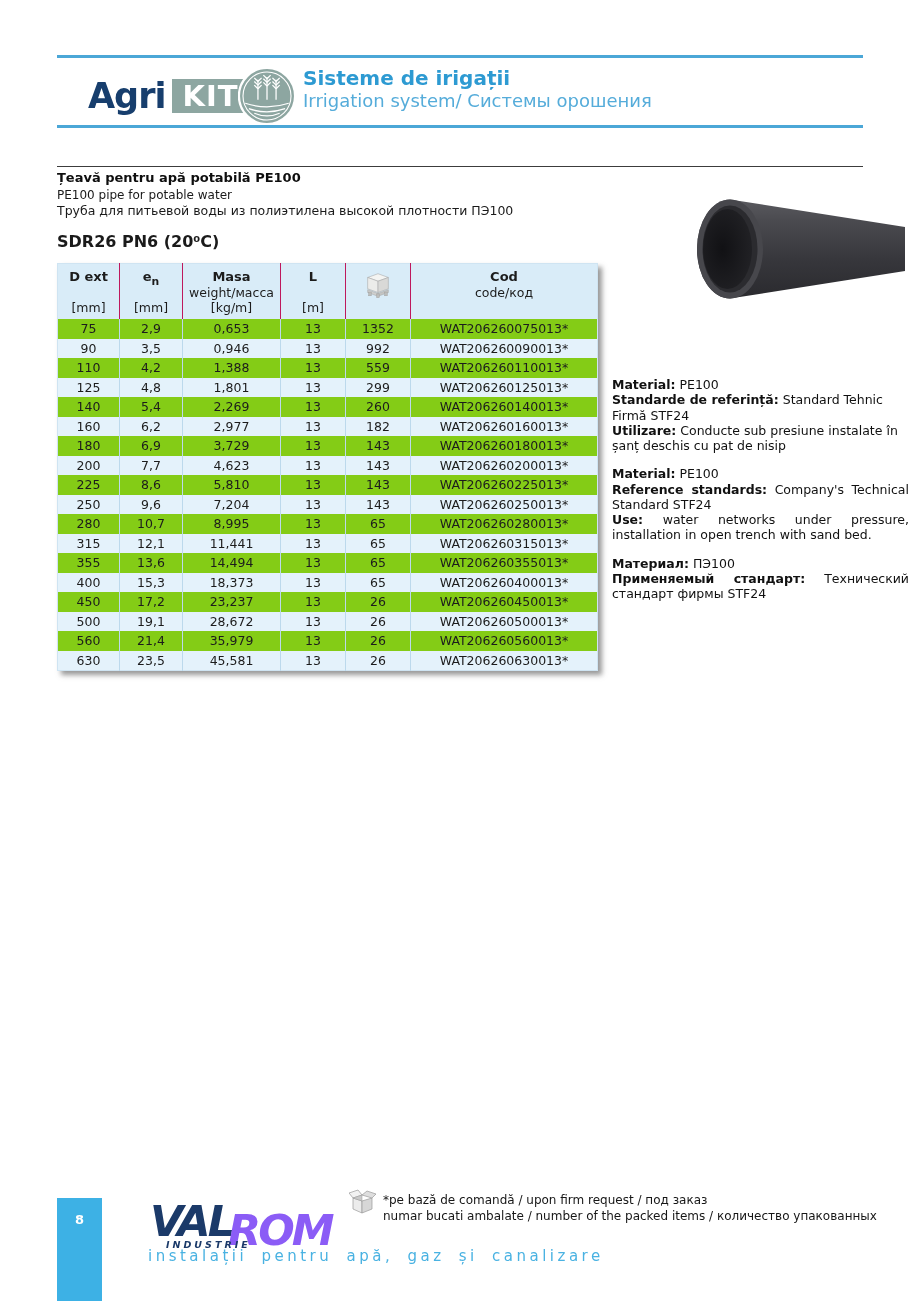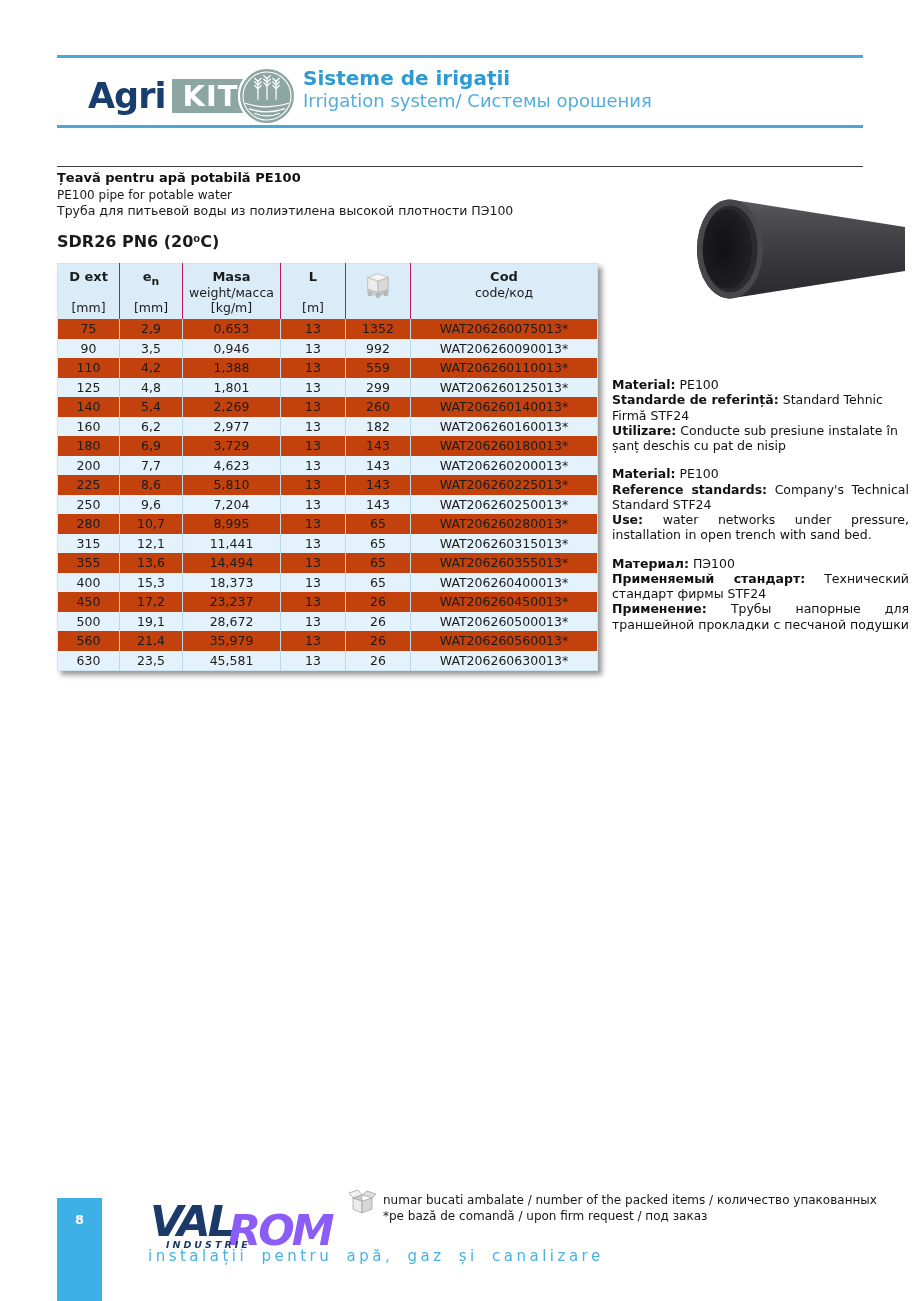--- a/index.html
+++ b/index.html
@@ -28,21 +28,21 @@
   
   .rule-thin { position: absolute; left: 57px; top: 166px; width: 806px; height: 1px; background: #3c3c3c; }
   .p-ro { position: absolute; left: 57px; top: 170px; font-size: 13px; font-weight: bold; color: #0e0e0e; }
   .p-en { position: absolute; left: 57px; top: 188px; font-size: 12px; }
   .p-ru { position: absolute; left: 57px; top: 203px; font-size: 12.5px; }
   .sdr  { position: absolute; left: 57px; top: 232px; font-size: 16px; font-weight: bold; }
 
   
   .pipe-table {
     position: absolute; left: 57px; top: 263px; width: 540px;
-    border-collapse: collapse; background: #c2410c; table-layout: fixed;
+    border-collapse: collapse; background: #84cc16; table-layout: fixed;
     font-size: 12.5px; color: #1c1c1c;
     box-shadow: 4px 4px 5px rgba(70,70,70,0.55);
     border: 1px solid #cfe4f2;
   }
   .pipe-table thead th {
     background: #d9ecf8; font-weight: normal; vertical-align: top;
     padding: 4px 0 3px; border-left: 1px solid #be185d;
   }
   .pipe-table thead th:first-child { border-left: none; }
   .h1 { font-weight: bold; font-size: 13px; height: 17px; line-height: 17px; }
@@ -344,21 +344,20 @@
         <p><b>Utilizare:</b> Conducte sub presiune instalate în șanț deschis cu pat de nisip</p>
       </div>
       <div class="spec-block justify">
         <p><b>Material:</b> PE100</p>
         <p><b>Reference standards:</b> Company's Technical Standard STF24</p>
         <p><b>Use:</b> water networks under pressure, installation in open trench with sand bed.</p>
       </div>
       <div class="spec-block justify">
         <p><b>Материал:</b> ПЭ100</p>
         <p><b>Применяемый стандарт:</b> Технический стандарт фирмы STF24</p>
-        <p><b>Применение:</b> Трубы напорные для траншейной прокладки с песчаной подушки</p>
       </div>
     </div>
 
   <div class="page-bar">
     <div class="page-num">8</div>
   </div>
 
   <div class="valrom">
     <span class="val">VAL</span><span class="rom">ROM</span>
     <div class="industrie">INDUSTRIE</div>
@@ -368,17 +367,17 @@
 
   <svg class="note-icon" viewBox="0 0 27 25">
     <polygon points="4,9 13,12 13,24 4,20" fill="#ececec" stroke="#9a9a9a" stroke-width="0.7"></polygon>
     <polygon points="13,12 23,9 23,20 13,24" fill="#d7d7d7" stroke="#9a9a9a" stroke-width="0.7"></polygon>
     <polygon points="4,9 0,4 9,1 13,6" fill="#f2f2f2" stroke="#9a9a9a" stroke-width="0.7"></polygon>
     <polygon points="23,9 27,5 18,2 13,6" fill="#dedede" stroke="#9a9a9a" stroke-width="0.7"></polygon>
     <polygon points="4,9 13,12 13,6" fill="#c9c9c9" stroke="#9a9a9a" stroke-width="0.5"></polygon>
   </svg>
 
   <div class="notes">
+    <div>*pe bază de comandă / upon firm request / под заказ</div>
     <div>numar bucati ambalate / number of the packed items / количество упакованных</div>
-    <div>*pe bază de comandă / upon firm request / под заказ</div>
   </div>
 
 </div>
 
 </body></html>

